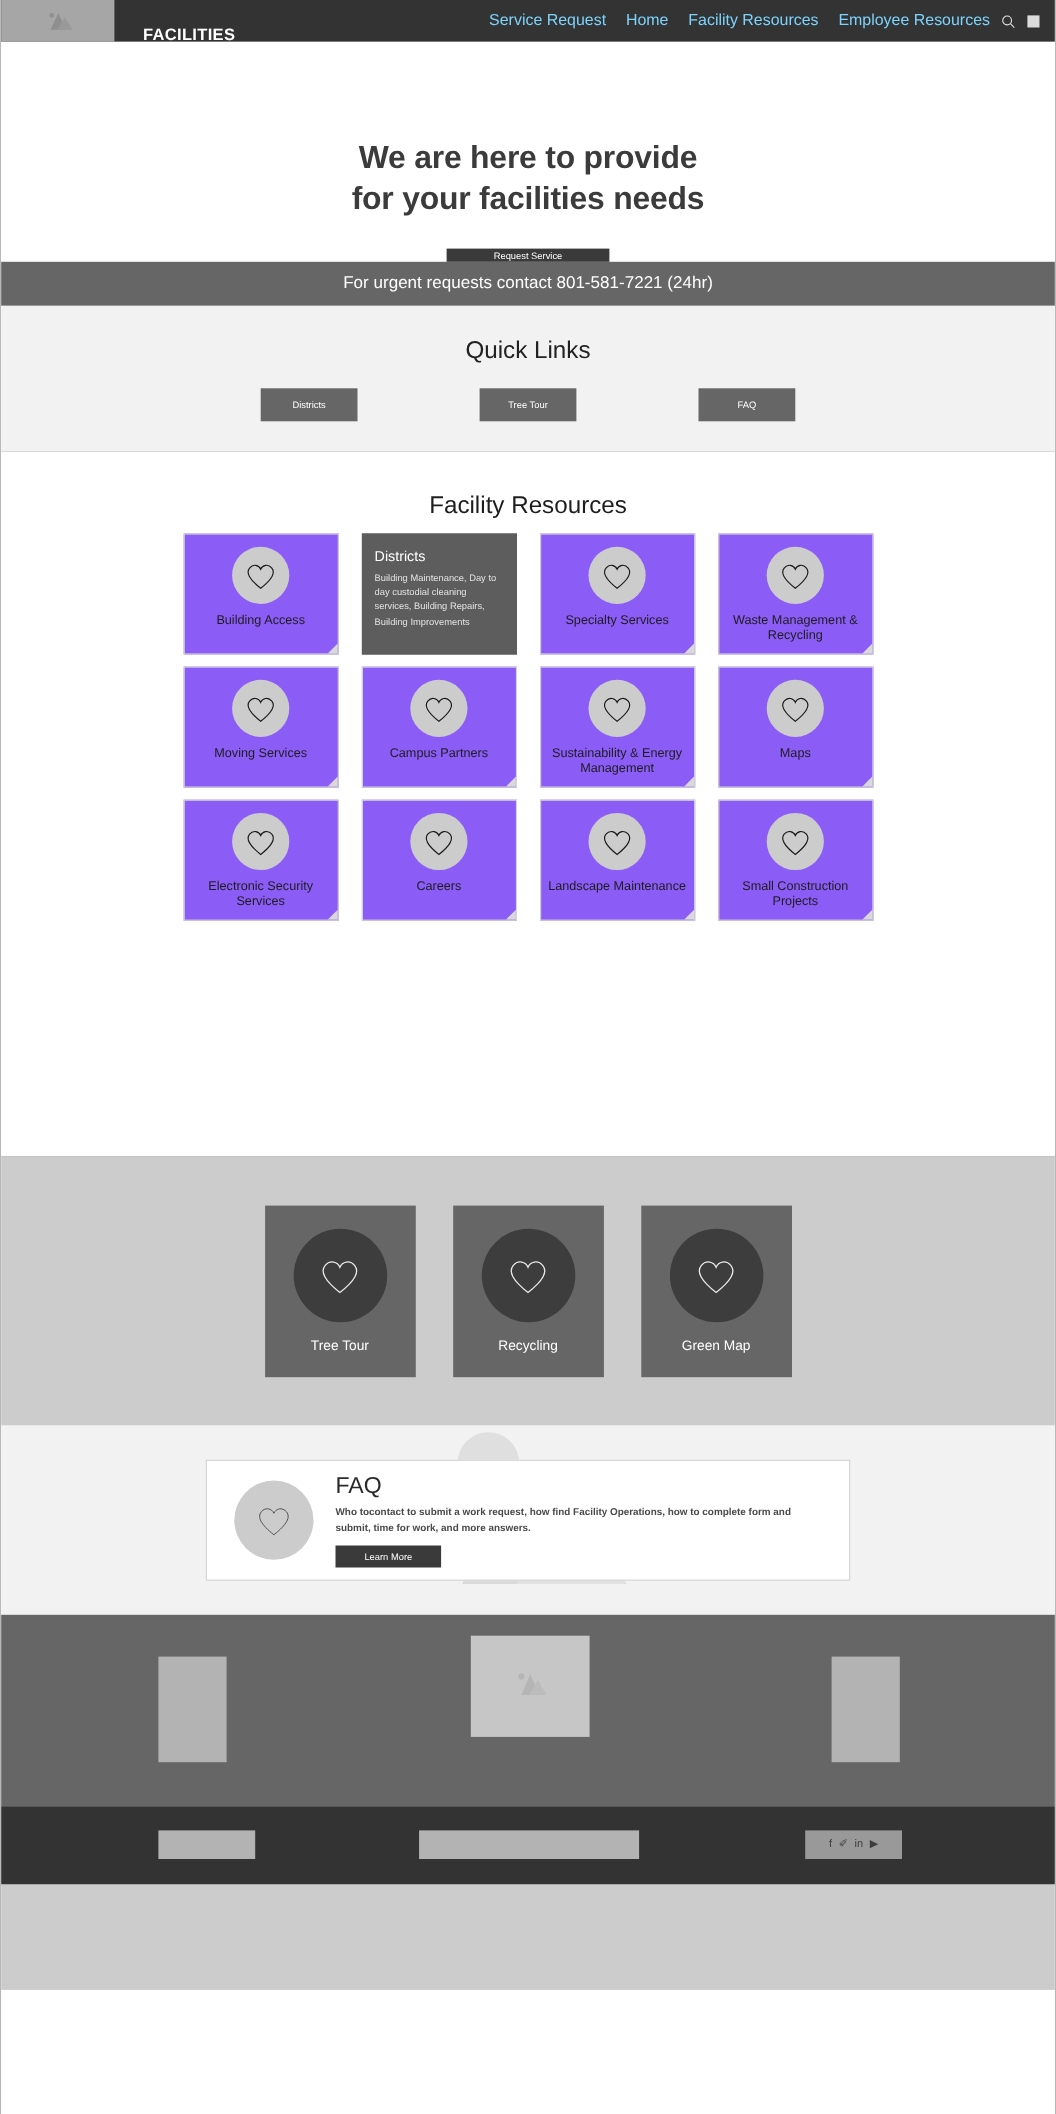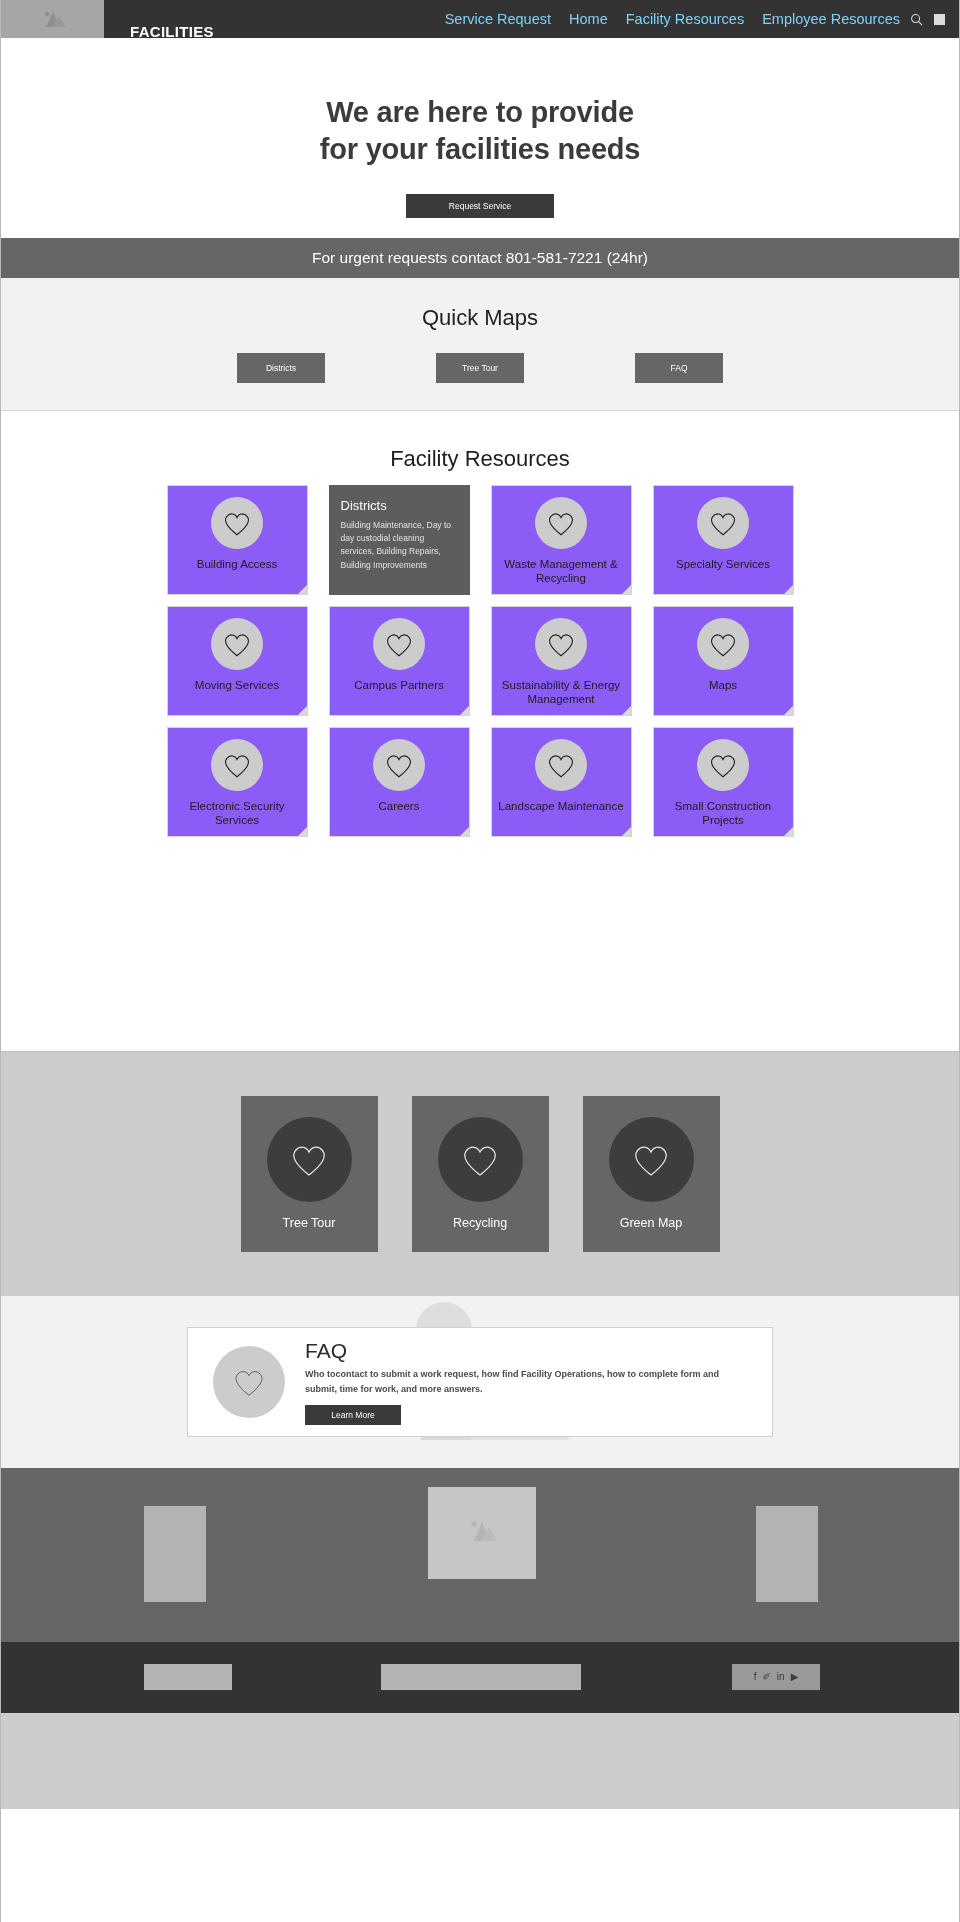--- a/index.html
+++ b/index.html
@@ -70,21 +70,21 @@
   .icon-menu { width: 11px; height: 11px; background: #dcdcdc; display:block; }
 
   
   .hero {
     background: #ffffff;
     height: 200px;
     display: flex;
     flex-direction: column;
     align-items: center;
     justify-content: flex-start;
-    padding-top: 56px;
+    padding-top: 88px;
   }
   .hero h1 {
     color: #3b3b3b;
     font-size: 29px;
     line-height: 1.28;
     font-weight: bold;
     text-align: center;
     letter-spacing: -0.2px;
   }
   .hero-btn {
@@ -427,21 +427,21 @@
     <h1>
       <span>We are here to provide</span><br>
       <span>for your facilities needs</span>
     </h1>
     <button class="hero-btn">Request Service</button>
   </div>
 
   <div class="urgent-bar">For urgent requests contact 801-581-7221 (24hr)</div>
 
   <div class="quicklinks">
-    <h2>Quick Maps</h2>
+    <h2>Quick Links</h2>
     <div class="ql-row">
       <button class="ql-btn">Districts</button>
       <button class="ql-btn">Tree Tour</button>
       <button class="ql-btn">FAQ</button>
     </div>
   </div>
 
   <div class="resources">
     <h2>Facility Resources</h2>
     <div class="card-grid" id="card-grid">
@@ -457,30 +457,30 @@
         <div class="card hovered">
           <div class="hover-title">Districts</div>
           <div class="hover-desc">Building Maintenance, Day to day custodial cleaning services, Building Repairs, Building Improvements</div>
         </div>
         <div class="card">
           <div class="heart-wrap">
             <svg viewBox="0 0 40 36" width="30" height="27" aria-hidden="true">
               <path d="M20 33 C 6 22, 2 14, 6.5 8.5 C 11 3, 18 5, 20 10 C 22 5, 29 3, 33.5 8.5 C 38 14, 34 22, 20 33 Z" fill="none" stroke="#1a1a1a" stroke-width="1.4"></path>
             </svg>
           </div>
+          <div class="card-label">Specialty Services</div>
+          <div class="corner"></div>
+        </div>
+        <div class="card">
+          <div class="heart-wrap">
+            <svg viewBox="0 0 40 36" width="30" height="27" aria-hidden="true">
+              <path d="M20 33 C 6 22, 2 14, 6.5 8.5 C 11 3, 18 5, 20 10 C 22 5, 29 3, 33.5 8.5 C 38 14, 34 22, 20 33 Z" fill="none" stroke="#1a1a1a" stroke-width="1.4"></path>
+            </svg>
+          </div>
           <div class="card-label">Waste Management &amp; Recycling</div>
-          <div class="corner"></div>
-        </div>
-        <div class="card">
-          <div class="heart-wrap">
-            <svg viewBox="0 0 40 36" width="30" height="27" aria-hidden="true">
-              <path d="M20 33 C 6 22, 2 14, 6.5 8.5 C 11 3, 18 5, 20 10 C 22 5, 29 3, 33.5 8.5 C 38 14, 34 22, 20 33 Z" fill="none" stroke="#1a1a1a" stroke-width="1.4"></path>
-            </svg>
-          </div>
-          <div class="card-label">Specialty Services</div>
           <div class="corner"></div>
         </div>
         <div class="card">
           <div class="heart-wrap">
             <svg viewBox="0 0 40 36" width="30" height="27" aria-hidden="true">
               <path d="M20 33 C 6 22, 2 14, 6.5 8.5 C 11 3, 18 5, 20 10 C 22 5, 29 3, 33.5 8.5 C 38 14, 34 22, 20 33 Z" fill="none" stroke="#1a1a1a" stroke-width="1.4"></path>
             </svg>
           </div>
           <div class="card-label">Moving Services</div>
           <div class="corner"></div>

